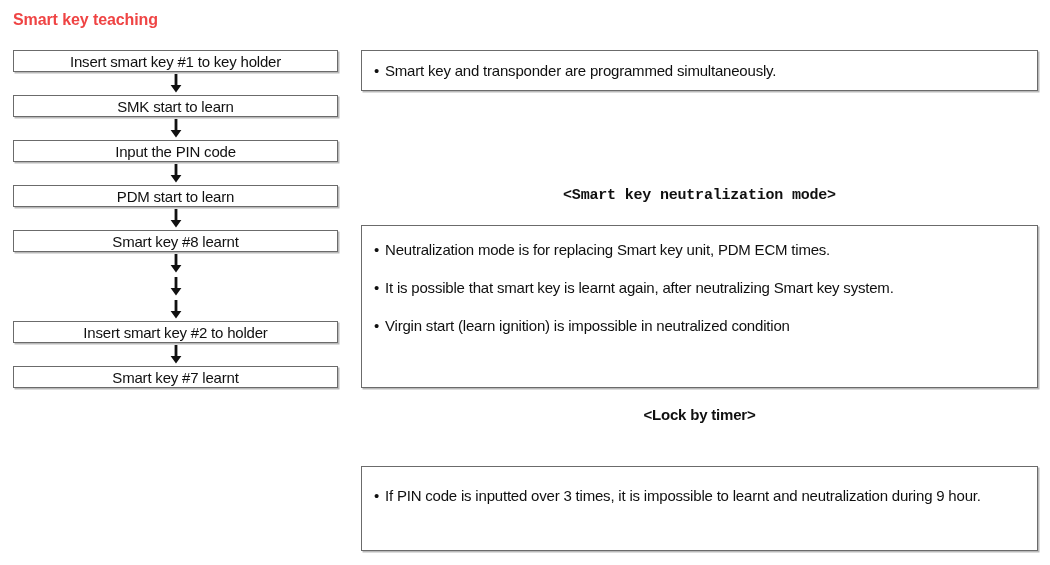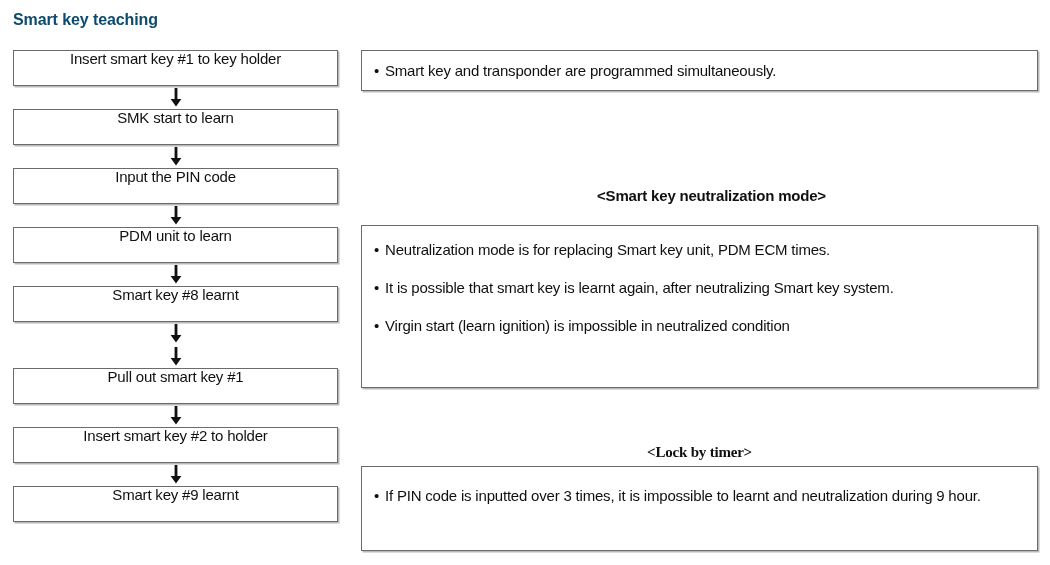--- a/index.html
+++ b/index.html
@@ -17,41 +17,42 @@
   }
 
   
   #page-title {
     position: absolute;
     left: 13px;
     top: 11px;
     font-size: 16px;
     font-weight: bold;
     letter-spacing: -0.1px;
-    color: #0c4a6e;
+    color: #ef4444;
   }
 
   
   #flow-column {
     position: absolute;
     left: 13px;
     top: 50px;
     width: 325px;
   }
   .flow-step {
     position: relative;
   }
   .flow-box {
     box-sizing: border-box;
     width: 325px;
-    height: 36px;
+    height: 22px;
     border: 1px solid #6b6b6b;
     background: #ffffff;
     box-shadow: 1.5px 1.5px 0 0 #b9b9b9;
     display: flex;
+    align-items: center;
     justify-content: center;
   }
   .flow-box-label {
     font-size: 15px;
     line-height: 1;
     color: #101010;
     letter-spacing: -0.2px;
     white-space: nowrap;
   }
   .flow-connector {
@@ -108,23 +109,23 @@
     font-size: 15px;
     font-weight: bold;
     text-align: center;
     color: #101010;
     letter-spacing: -0.2px;
     width: 677px;
   }
 
   
   #note-top      { position: absolute; left: 0;  top: 0;   }
-  #heading-neutral { position: absolute; left: 12px; top: 137px; }
+  #heading-neutral { position: absolute; left: 0; top: 137px; font-family: Liberation Mono, monospace; }
   #note-neutral  { position: absolute; left: 0;  top: 175px; }
-  #heading-lock  { position: absolute; left: 0;  top: 394px; font-family: Liberation Serif, serif; }
+  #heading-lock  { position: absolute; left: 0;  top: 356px; }
   #note-lock     { position: absolute; left: 0;  top: 416px; }
 
   #note-top .note-box { height: 41px; display:flex; align-items:center; padding-top:0; padding-bottom:0; }
   #note-neutral .note-box { height: 163px; padding-top: 14px; }
   #note-lock .note-box { height: 85px; padding-top: 19px; }
 </style>
 </head>
 <body>
 
 <div id="page-title">Smart key teaching</div>
@@ -161,21 +162,21 @@
     </div>
     <div class="flow-connector">
       <span>
         <svg class="arrow-down" viewBox="0 0 14 19" xmlns="http://www.w3.org/2000/svg">
           <path d="M5.6 0 H8.4 V11.0 H12.4 L7 18.6 L1.6 11.0 H5.6 Z" fill="#111111"></path>
         </svg>
       </span>
     </div>
     <div class="flow-step">
       <div class="flow-box">
-        <span class="flow-box-label">PDM unit to learn</span>
+        <span class="flow-box-label">PDM start to learn</span>
       </div>
     </div>
     <div class="flow-connector">
       <span>
         <svg class="arrow-down" viewBox="0 0 14 19" xmlns="http://www.w3.org/2000/svg">
           <path d="M5.6 0 H8.4 V11.0 H12.4 L7 18.6 L1.6 11.0 H5.6 Z" fill="#111111"></path>
         </svg>
       </span>
     </div>
     <div class="flow-step">
@@ -190,25 +191,20 @@
         </svg>
       </span>
     </div>
     <div class="flow-connector">
       <span>
         <svg class="arrow-down" viewBox="0 0 14 19" xmlns="http://www.w3.org/2000/svg">
           <path d="M5.6 0 H8.4 V11.0 H12.4 L7 18.6 L1.6 11.0 H5.6 Z" fill="#111111"></path>
         </svg>
       </span>
     </div>
-    <div class="flow-step">
-      <div class="flow-box">
-        <span class="flow-box-label">Pull out smart key #1</span>
-      </div>
-    </div>
     <div class="flow-connector">
       <span>
         <svg class="arrow-down" viewBox="0 0 14 19" xmlns="http://www.w3.org/2000/svg">
           <path d="M5.6 0 H8.4 V11.0 H12.4 L7 18.6 L1.6 11.0 H5.6 Z" fill="#111111"></path>
         </svg>
       </span>
     </div>
     <div class="flow-step">
       <div class="flow-box">
         <span class="flow-box-label">Insert smart key #2 to holder</span>
@@ -216,21 +212,21 @@
     </div>
     <div class="flow-connector">
       <span>
         <svg class="arrow-down" viewBox="0 0 14 19" xmlns="http://www.w3.org/2000/svg">
           <path d="M5.6 0 H8.4 V11.0 H12.4 L7 18.6 L1.6 11.0 H5.6 Z" fill="#111111"></path>
         </svg>
       </span>
     </div>
     <div class="flow-step">
       <div class="flow-box">
-        <span class="flow-box-label">Smart key #9 learnt</span>
+        <span class="flow-box-label">Smart key #7 learnt</span>
       </div>
     </div>
   </div>
 
 <div id="right-column">
 
   <div id="note-top">
     <div class="note-box">
       <div class="note-line">
         <span class="note-bullet">•</span>

